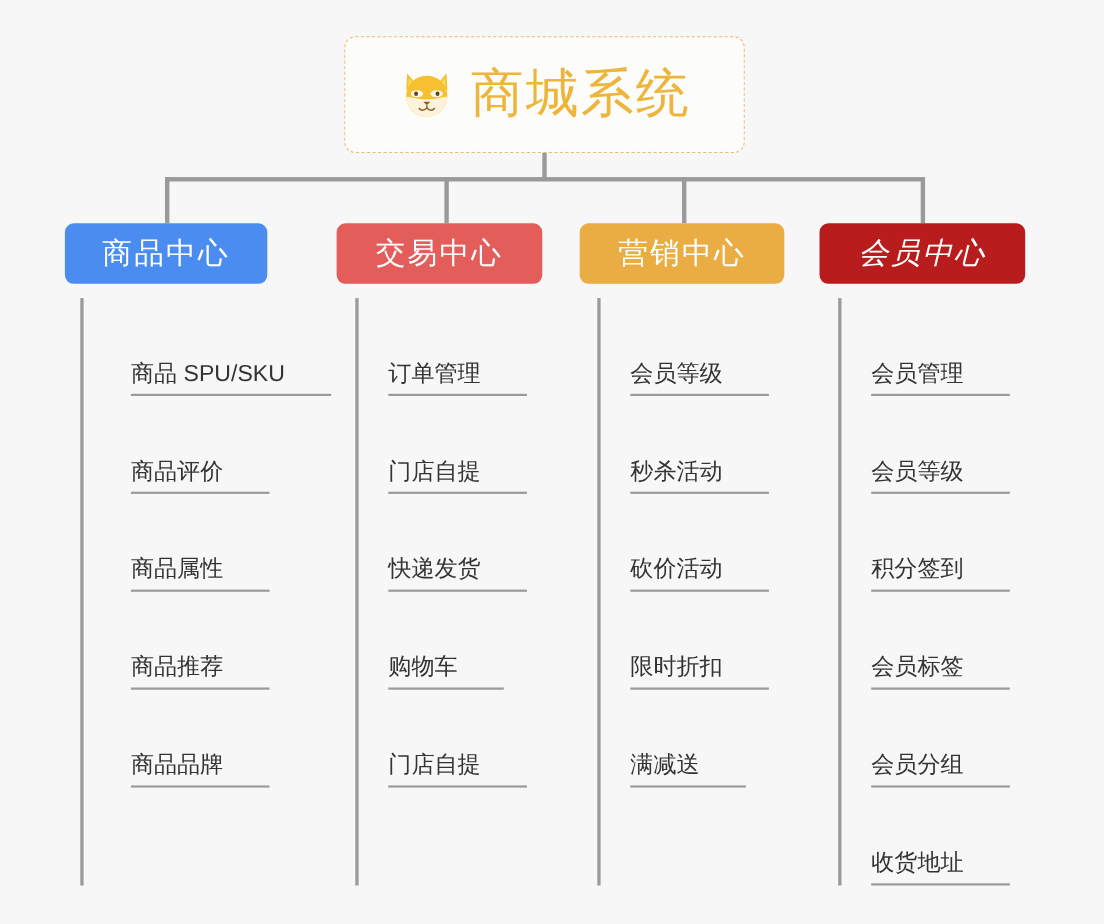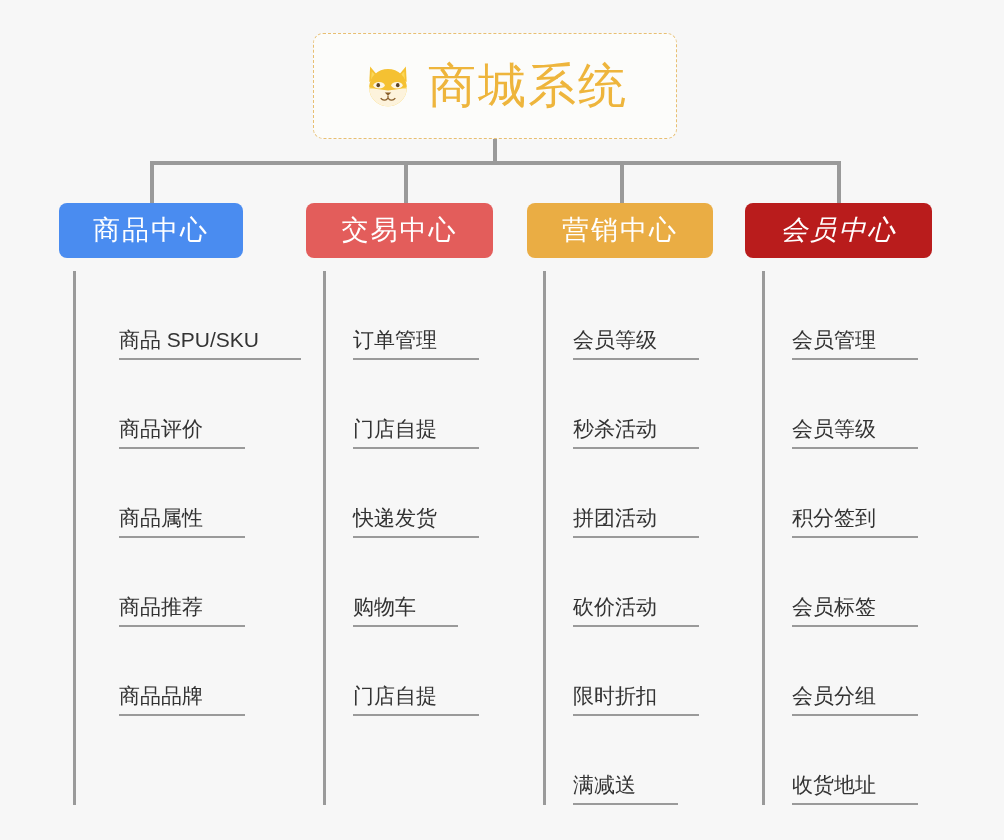--- a/index.html
+++ b/index.html
@@ -206,23 +206,20 @@
       </div>
       <div class="leaf-col" style="left: 543px;">
         <div class="leaf-stem" style="height: 534px;"></div>
         <div class="leaf-item">
           <span class="leaf-text">会员等级</span>
         </div>
         <div class="leaf-item">
           <span class="leaf-text">秒杀活动</span>
         </div>
         <div class="leaf-item">
-          <span class="leaf-text">拼团活动</span>
-        </div>
-        <div class="leaf-item">
           <span class="leaf-text">砍价活动</span>
         </div>
         <div class="leaf-item">
           <span class="leaf-text">限时折扣</span>
         </div>
         <div class="leaf-item">
           <span class="leaf-text">满减送</span>
         </div>
       </div>
       <div class="conn drop" style="left: 837px;"></div>

